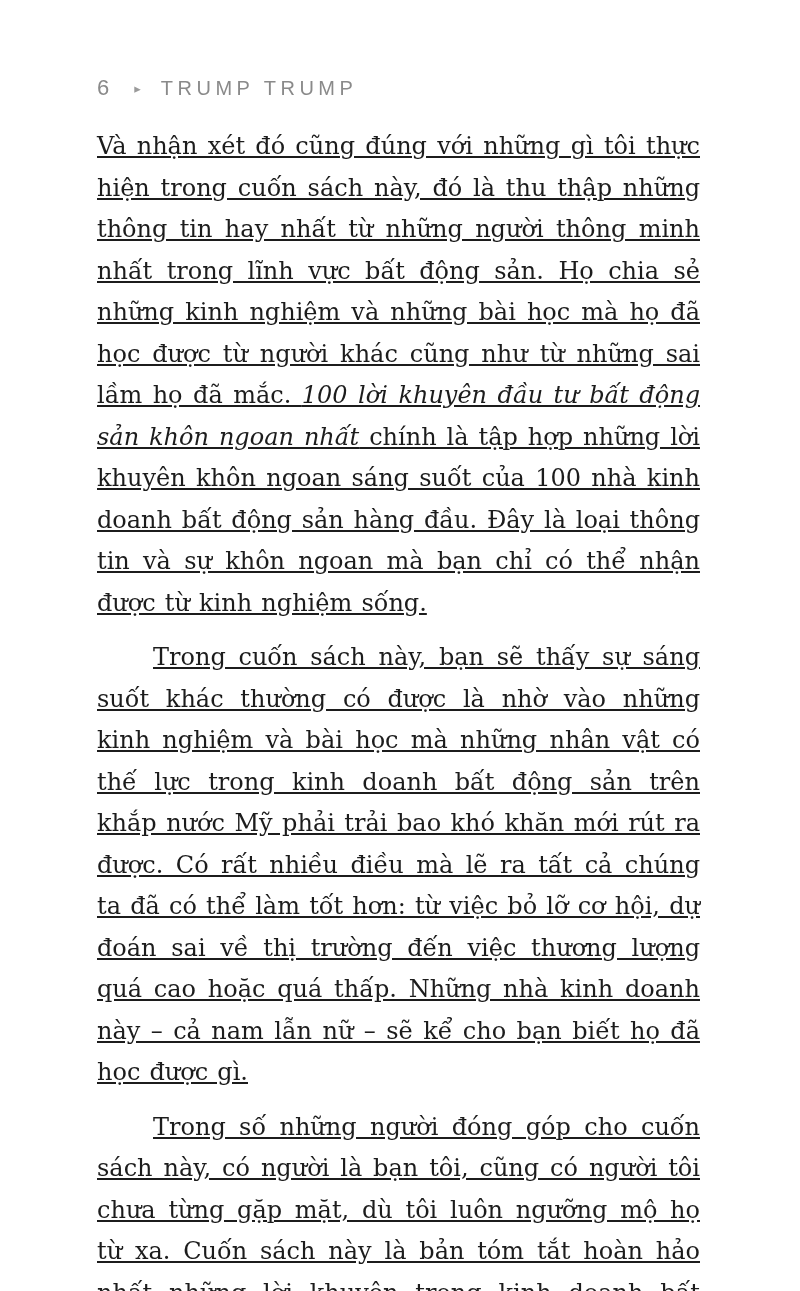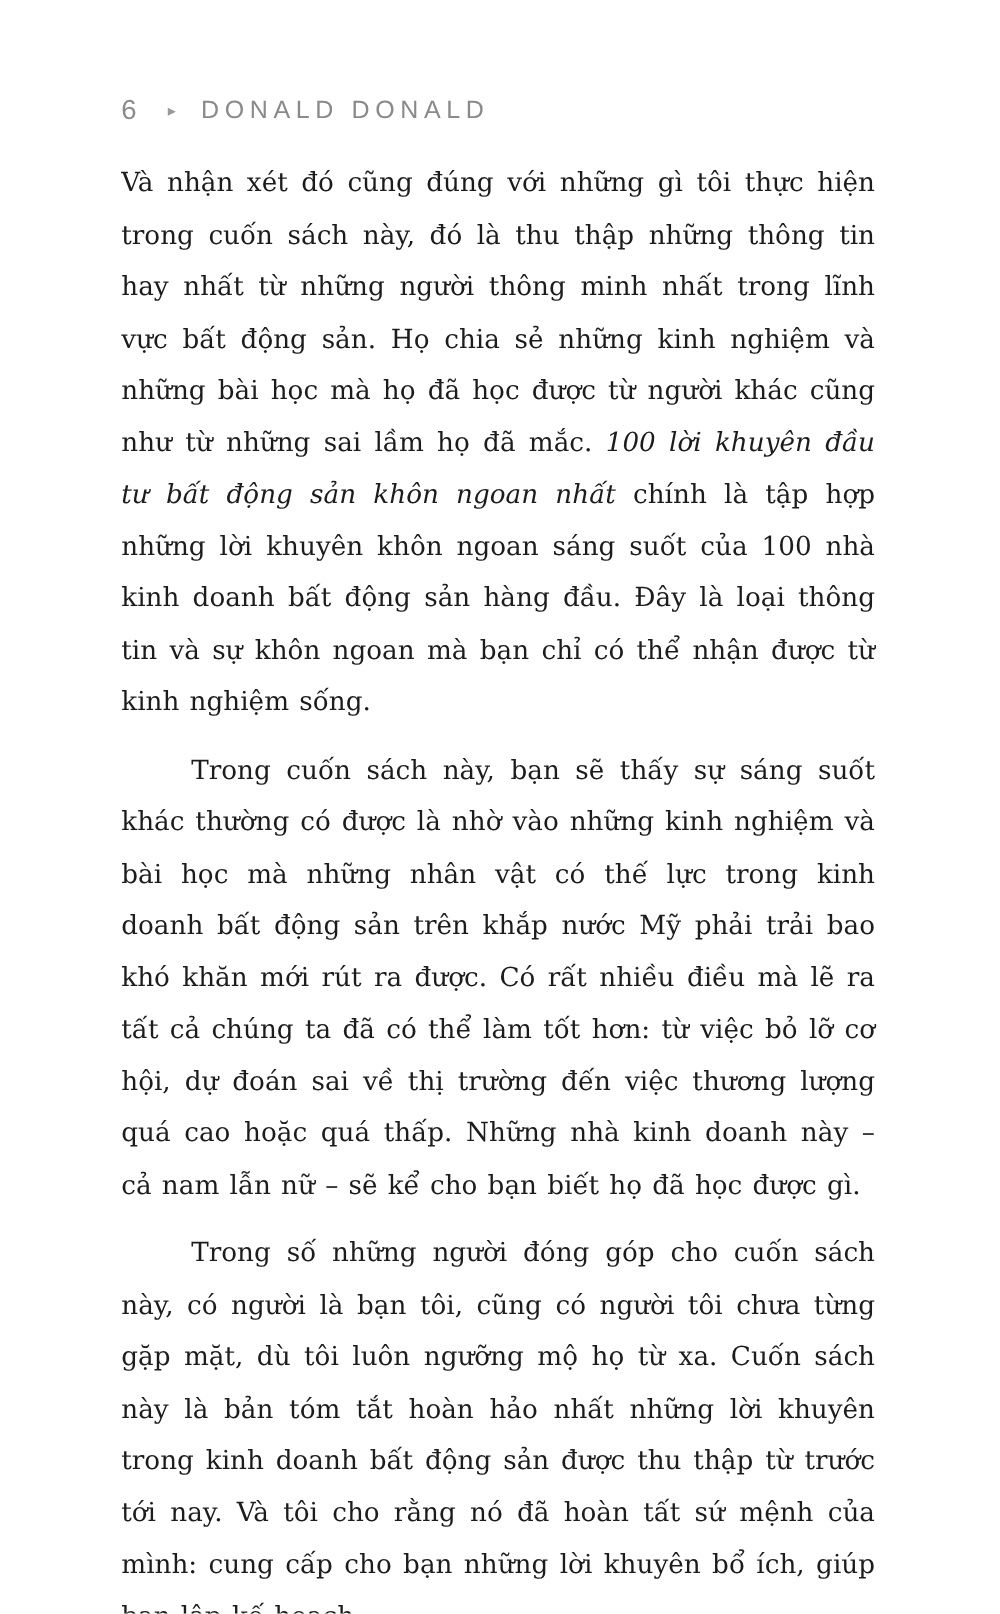--- a/index.html
+++ b/index.html
@@ -42,41 +42,42 @@
   .header-title {
     font-size: 20px;
     letter-spacing: 4.5px;
     color: var(--header);
     font-weight: 400;
   }
   .page-body {
     color: var(--text);
   }
   .page-body p {
-    font-size: 21px;
+    font-size: 24px;
     line-height: 41.5px;
     text-align: justify;
     color: var(--text);
     margin: 0 0 13px 0;
     word-spacing: 1.5px;
+    text-decoration: underline;
   }
   .page-body p.indent {
     text-indent: 56px;
   }
   .italic {
     font-style: italic;
   }
 </style>
 </head>
 <body>
 
 <div class="page">
   <header class="page-header">
     <span class="page-number">6</span>
     <span class="header-marker">▸</span>
-    <span class="header-title">DONALD DONALD</span>
+    <span class="header-title">TRUMP TRUMP</span>
   </header>
   <main class="page-body">
       <p class=""><span>Và nhận xét đó cũng đúng với những gì tôi thực hiện trong cuốn sách này, đó là thu thập những thông tin hay nhất từ những người thông minh nhất trong lĩnh vực bất động sản. Họ chia sẻ những kinh nghiệm và những bài học mà họ đã học được từ người khác cũng như từ những sai lầm họ đã mắc. </span><span class="italic">100 lời khuyên đầu tư bất động sản khôn ngoan nhất</span><span> chính là tập hợp những lời khuyên khôn ngoan sáng suốt của 100 nhà kinh doanh bất động sản hàng đầu. Đây là loại thông tin và sự khôn ngoan mà bạn chỉ có thể nhận được từ kinh nghiệm sống.</span></p>
       <p class="indent"><span>Trong cuốn sách này, bạn sẽ thấy sự sáng suốt khác thường có được là nhờ vào những kinh nghiệm và bài học mà những nhân vật có thế lực trong kinh doanh bất động sản trên khắp nước Mỹ phải trải bao khó khăn mới rút ra được. Có rất nhiều điều mà lẽ ra tất cả chúng ta đã có thể làm tốt hơn: từ việc bỏ lỡ cơ hội, dự đoán sai về thị trường đến việc thương lượng quá cao hoặc quá thấp. Những nhà kinh doanh này – cả nam lẫn nữ – sẽ kể cho bạn biết họ đã học được gì.</span></p>
       <p class="indent"><span>Trong số những người đóng góp cho cuốn sách này, có người là bạn tôi, cũng có người tôi chưa từng gặp mặt, dù tôi luôn ngưỡng mộ họ từ xa. Cuốn sách này là bản tóm tắt hoàn hảo nhất những lời khuyên trong kinh doanh bất động sản được thu thập từ trước tới nay. Và tôi cho rằng nó đã hoàn tất sứ mệnh của mình: cung cấp cho bạn những lời khuyên bổ ích, giúp bạn lập kế hoạch</span></p>
     </main>
 </div>
 
 </body></html>

